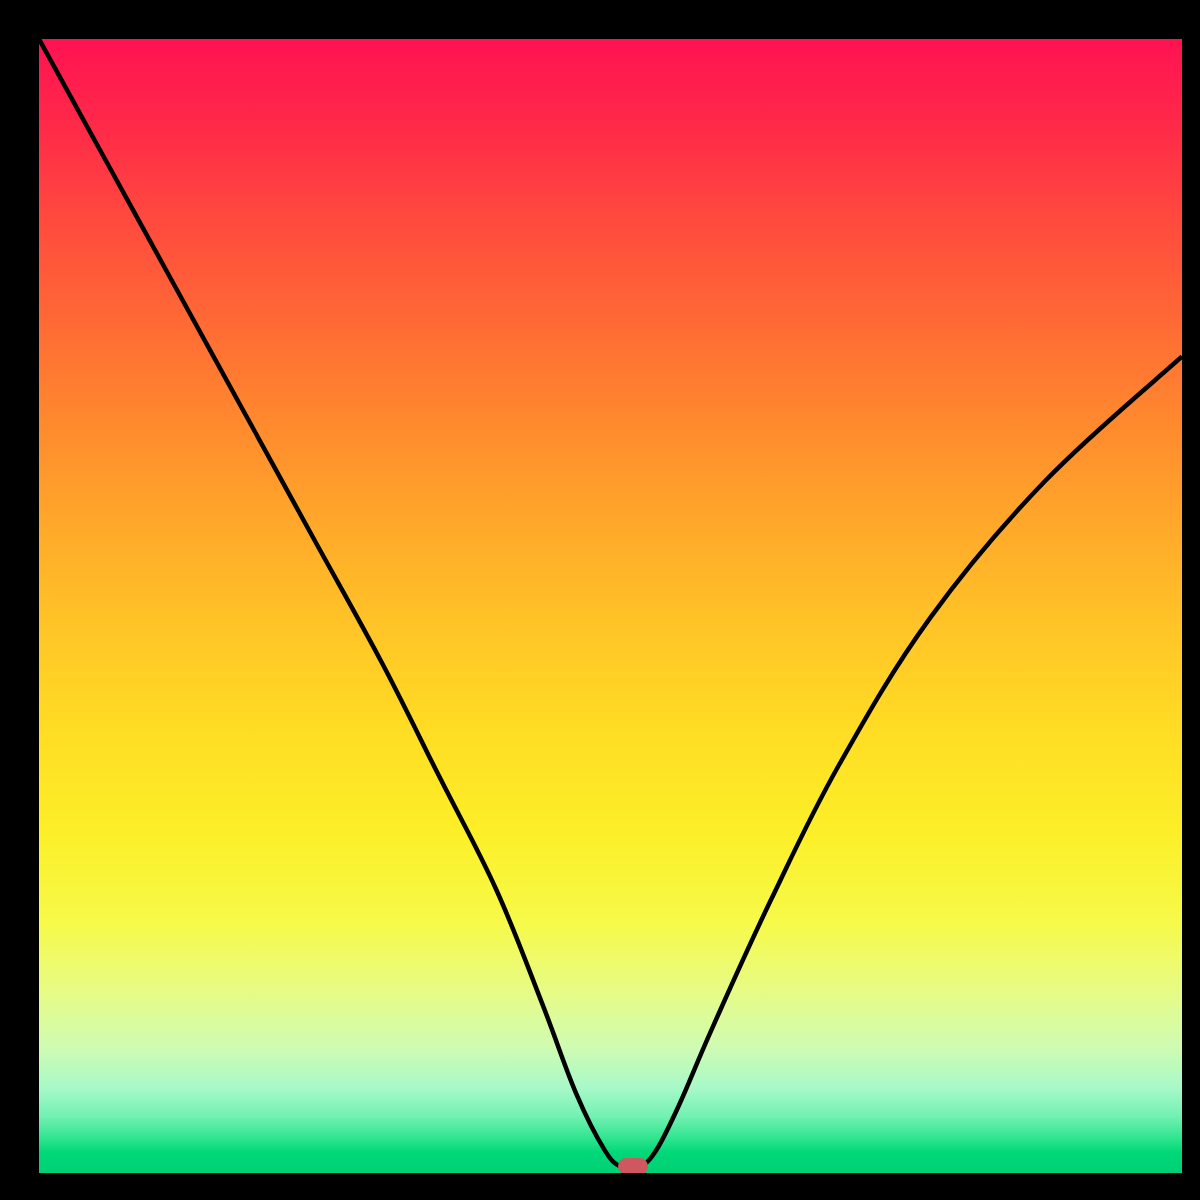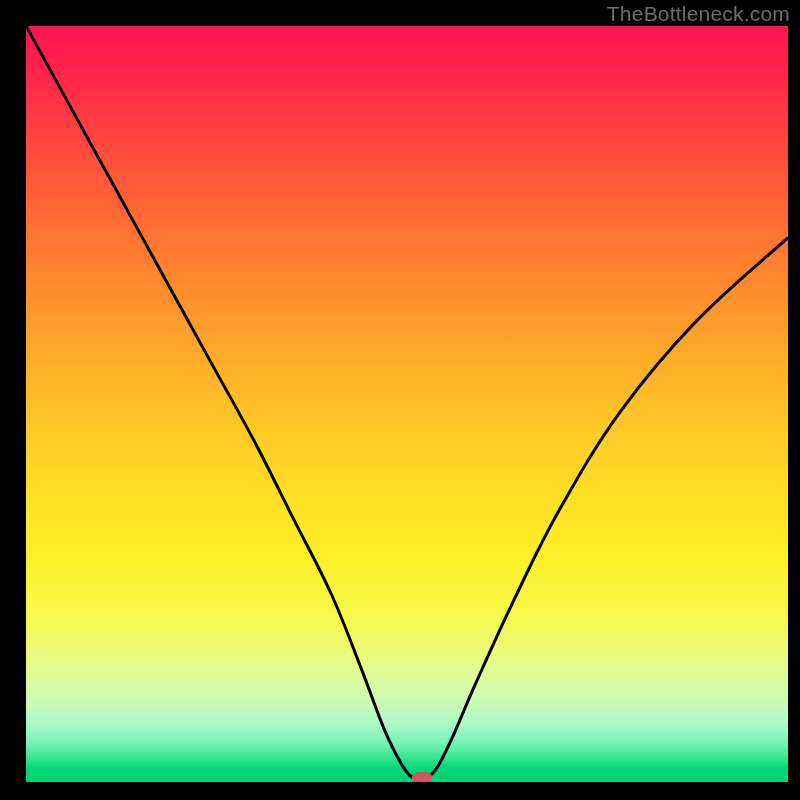--- a/index.html
+++ b/index.html
@@ -72,21 +72,20 @@
     border-radius: 6px;
     background: #cf5760;
     z-index: 3;
   }
 </style>
 </head>
 <body>
 
 <div class="frame">
 
-  <div class="watermark">TheBottleneck.com</div>
 
   <div class="plot">
     <div class="gradient"></div>
 
     <svg class="curve" viewBox="0 0 100 100" preserveAspectRatio="none">
       <path id="curve-path" d="M 0 0 C 1.08 1.98, 3.84 7.04, 6 11 C 8.16 14.96, 9.84 18.04, 12 22 C 14.16 25.96, 15.84 29.040000000000003, 18 33 C 20.16 36.96, 21.84 40.03999999999999, 24 43.99999999999999 C 26.16 47.959999999999994, 28.02 51.22, 30 55 C 31.98 58.78, 33.2 61.4, 35 65 C 36.8 68.6, 38.38 71.4, 40 75 C 41.62 78.6, 42.74 81.76, 44 85 C 45.26 88.24, 46.01 90.66, 47 93 C 47.99 95.34, 48.78 96.83, 49.5 98 C 50.22 99.17, 50.46 99.23, 51 99.5 C 51.54 99.77, 51.96 99.77, 52.5 99.5 C 53.04 99.23, 53.37 98.99, 54 98 C 54.63 97.01, 55.10000000000001 95.98, 56.00000000000001 94 C 56.900000000000006 92.02, 57.56 90.24, 59 87 C 60.44 83.76, 62.02 80.14, 64 76 C 65.98 71.86, 67.48 68.5, 70 64 C 72.52 59.5, 74.76 55.5, 78 51 C 81.24 46.5, 84.04 43.14, 88 39 C 91.96 34.86, 97.84 29.98, 100 28" fill="none" stroke="#000000" stroke-width="0.45" vector-effect="non-scaling-stroke" style="stroke-width: 3px;"></path>
     </svg>
 
     <div class="minimum-marker" id="min-marker" style="left: 386.24px; top: 746.22px; background: rgb(207, 87, 96);"></div>
   </div>

